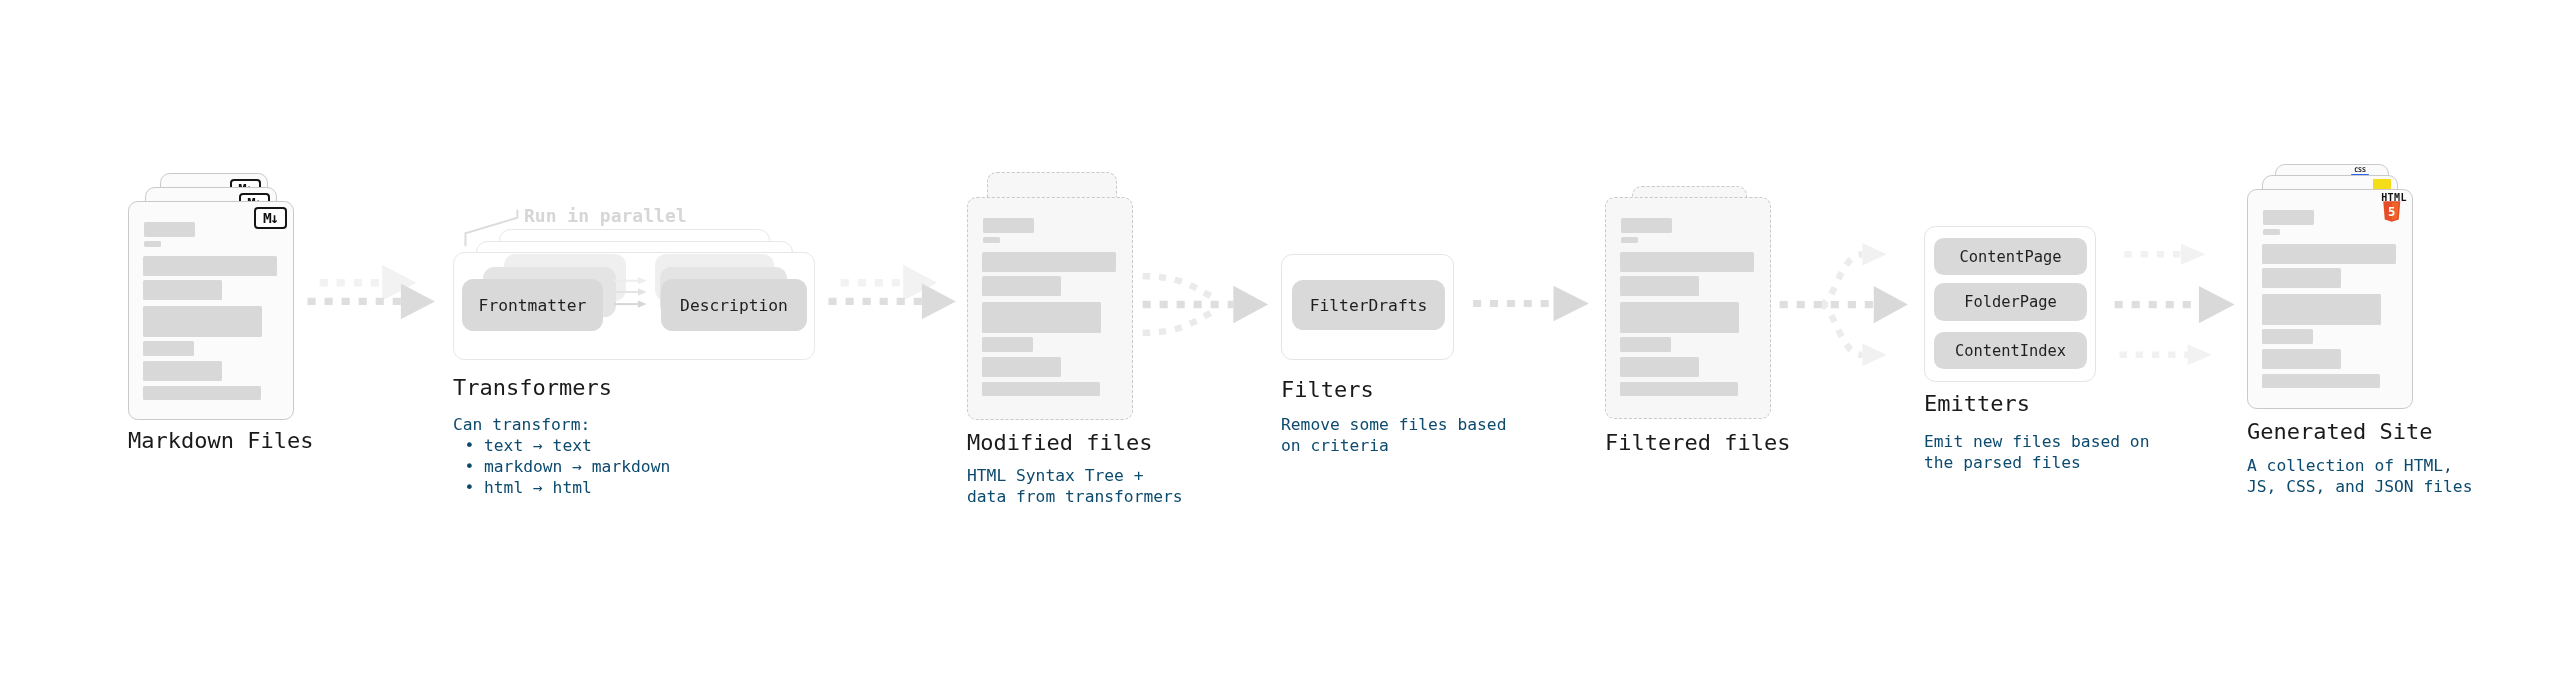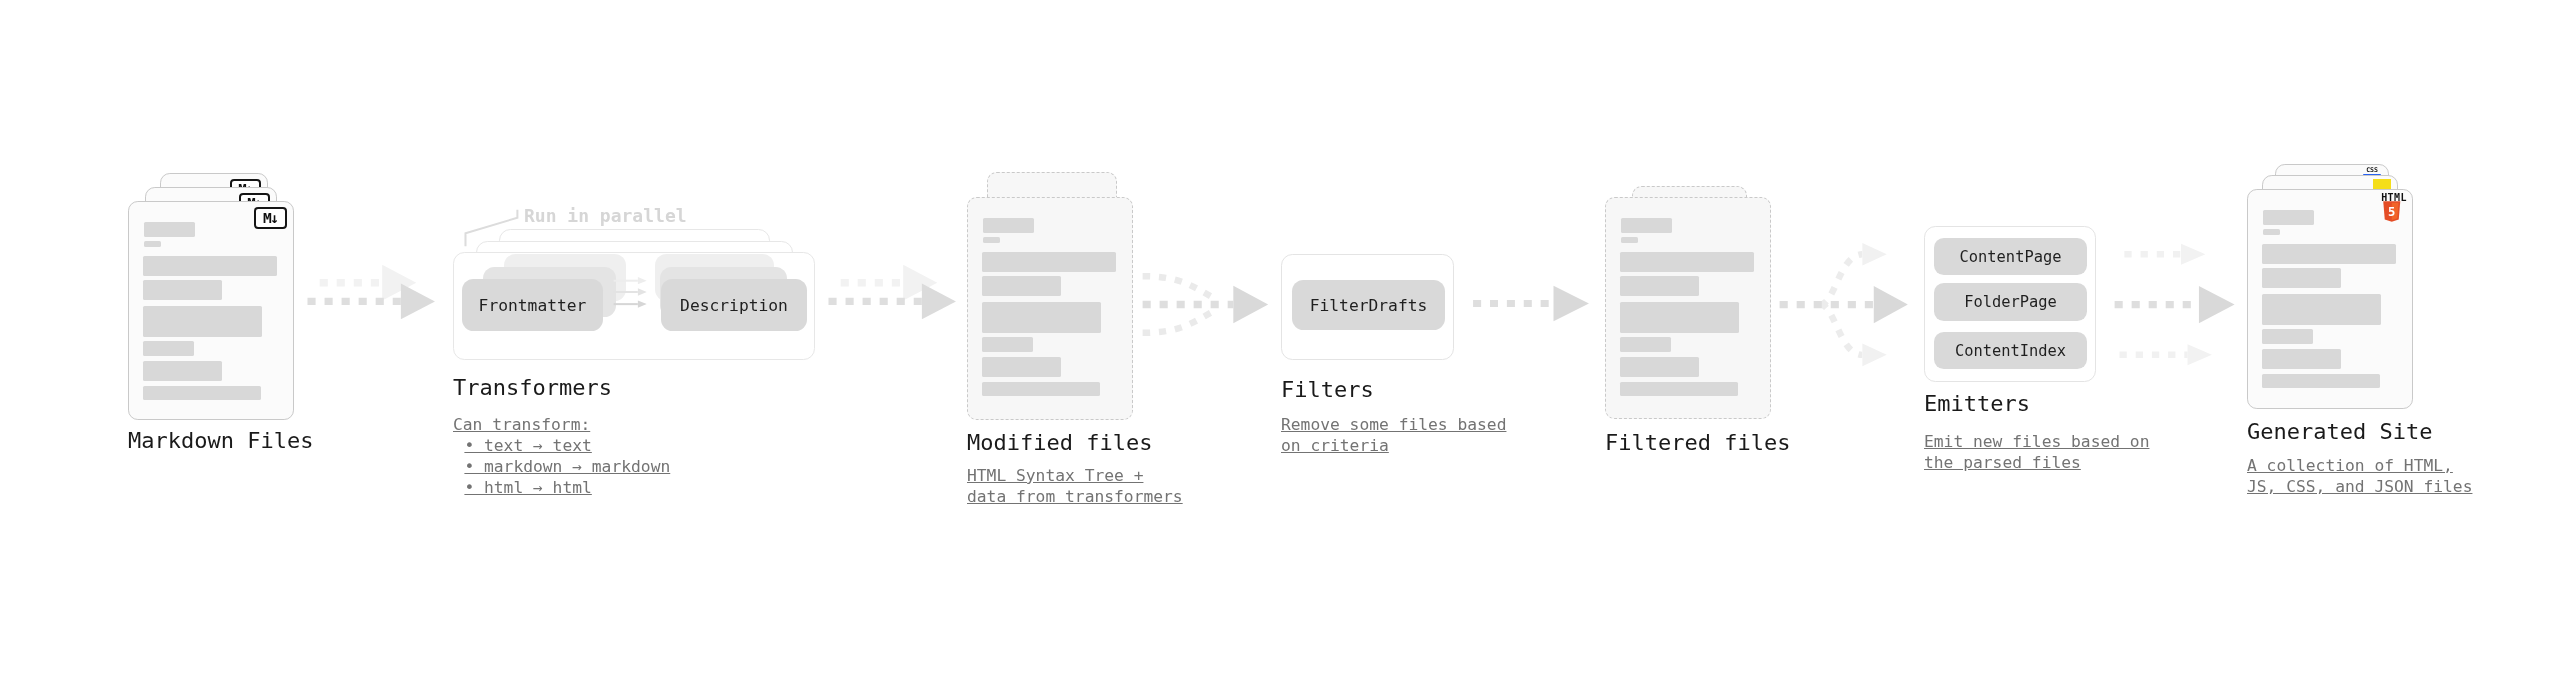--- a/index.html
+++ b/index.html
@@ -19,26 +19,26 @@
   .frame{position:absolute;border:1.6px solid #e7e7e7;border-radius:11.4px;background:#fff;box-sizing:border-box;}
   .box{position:absolute;border:1.6px solid #e4e4e4;border-radius:11.4px;background:#fff;box-sizing:border-box;}
   
   .pill{position:absolute;background:#d9d9d9;border-radius:11.4px;display:flex;align-items:center;justify-content:center;
         font-size:16.3px;color:#1f1f1f;white-space:nowrap;}
   .pill.ghost1{background:#e4e4e4;}
   .pill.ghost2{background:#efefef;}
   .pill.small{font-size:15.4px;border-radius:9.8px;}
   
   .node-title{position:absolute;font-size:22px;line-height:1;color:#1a1a1a;white-space:nowrap;}
-  .node-desc{position:absolute;font-size:16.3px;line-height:21px;color:#737373;white-space:nowrap;text-decoration:underline;}
+  .node-desc{position:absolute;font-size:16.3px;line-height:21px;color:#0c4a6e;white-space:nowrap;}
   .desc-line{display:block;}
   .desc-line.indent{padding-left:11.4px;}
   .callout-text{position:absolute;font-size:18px;line-height:1;color:#d6d6d6;white-space:nowrap;font-weight:bold;}
   
-  .css-badge{position:absolute;top:1.6px;right:7px;width:18px;text-align:center;}
+  .css-badge{position:absolute;top:1.6px;right:19px;width:18px;text-align:center;}
   .css-badge .css-word{display:block;font-size:6.5px;font-weight:bold;line-height:6.5px;color:#111;letter-spacing:0;}
   .css-badge .css-bar{height:3.3px;margin-top:0.8px;border-radius:0.8px;}
   .js-badge{position:absolute;top:3.3px;right:6.5px;width:18px;height:9.8px;}
   .html5-badge{position:absolute;top:4.1px;right:9.8px;width:21px;text-align:center;}
   .html5-badge .html-word{display:block;font-size:10px;font-weight:bold;line-height:7.3px;color:#111;letter-spacing:0.4px;}
   svg{display:block;}
 </style>
 </head>
 <body>
 

